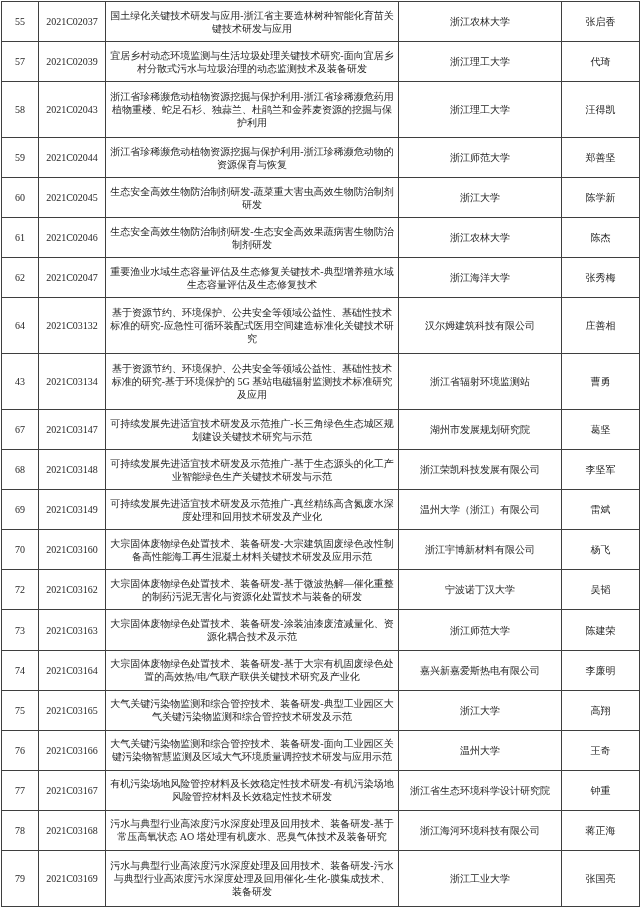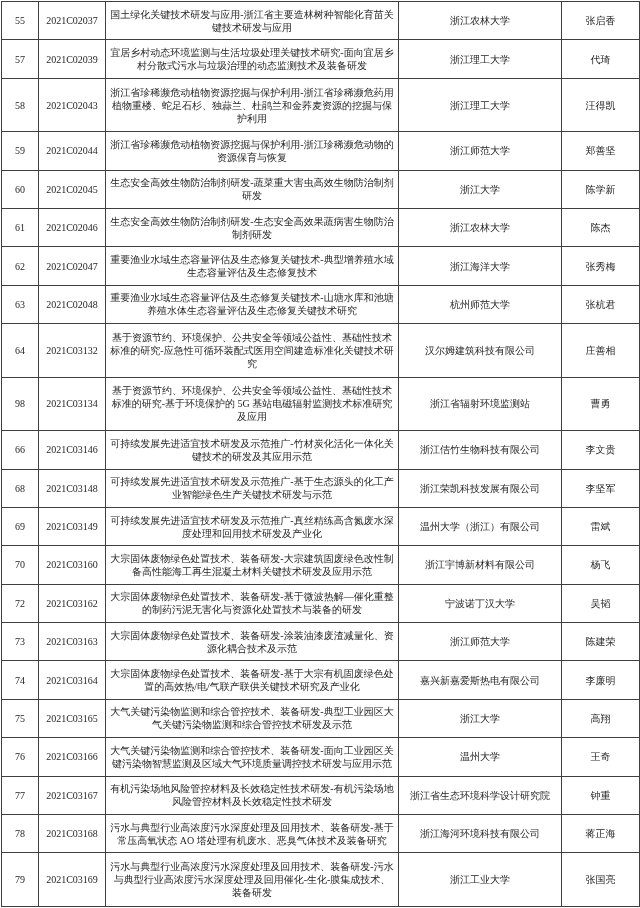--- a/index.html
+++ b/index.html
@@ -109,52 +109,45 @@
   </tr>
 
   <tr>
     <td class="col-no">62</td>
     <td class="col-code">2021C02047</td>
     <td class="col-title">重要渔业水域生态容量评估及生态修复关键技术-典型增养殖水域生态容量评估及生态修复技术</td>
     <td class="col-inst">浙江海洋大学</td>
     <td class="col-name">张秀梅</td>
   </tr>
 
-  <tr>
-    <td class="col-no">63</td>
-    <td class="col-code">2021C02048</td>
-    <td class="col-title">重要渔业水域生态容量评估及生态修复关键技术-山塘水库和池塘养殖水体生态容量评估及生态修复关键技术研究</td>
-    <td class="col-inst">杭州师范大学</td>
-    <td class="col-name">张杭君</td>
-  </tr>
 
   <tr>
     <td class="col-no">64</td>
     <td class="col-code">2021C03132</td>
     <td class="col-title">基于资源节约、环境保护、公共安全等领域公益性、基础性技术标准的研究-应急性可循环装配式医用空间建造标准化关键技术研究</td>
     <td class="col-inst">汉尔姆建筑科技有限公司</td>
     <td class="col-name">庄善相</td>
   </tr>
 
   <tr>
-    <td class="col-no">98</td>
+    <td class="col-no">43</td>
     <td class="col-code">2021C03134</td>
     <td class="col-title">基于资源节约、环境保护、公共安全等领域公益性、基础性技术标准的研究-基于环境保护的 5G 基站电磁辐射监测技术标准研究及应用</td>
     <td class="col-inst">浙江省辐射环境监测站</td>
     <td class="col-name">曹勇</td>
   </tr>
 
-  <tr>
-    <td class="col-no">66</td>
-    <td class="col-code">2021C03146</td>
-    <td class="col-title">可持续发展先进适宜技术研发及示范推广-竹材炭化活化一体化关键技术的研发及其应用示范</td>
-    <td class="col-inst">浙江佶竹生物科技有限公司</td>
-    <td class="col-name">李文贵</td>
-  </tr>
-
+
+  <tr>
+    <td class="col-no">67</td>
+    <td class="col-code">2021C03147</td>
+    <td class="col-title">可持续发展先进适宜技术研发及示范推广-长三角绿色生态城区规划建设关键技术研究与示范</td>
+    <td class="col-inst">湖州市发展规划研究院</td>
+    <td class="col-name">葛坚</td>
+  </tr>
 
   <tr>
     <td class="col-no">68</td>
     <td class="col-code">2021C03148</td>
     <td class="col-title">可持续发展先进适宜技术研发及示范推广-基于生态源头的化工产业智能绿色生产关键技术研发与示范</td>
     <td class="col-inst">浙江荣凯科技发展有限公司</td>
     <td class="col-name">李坚军</td>
   </tr>
 
   <tr>

